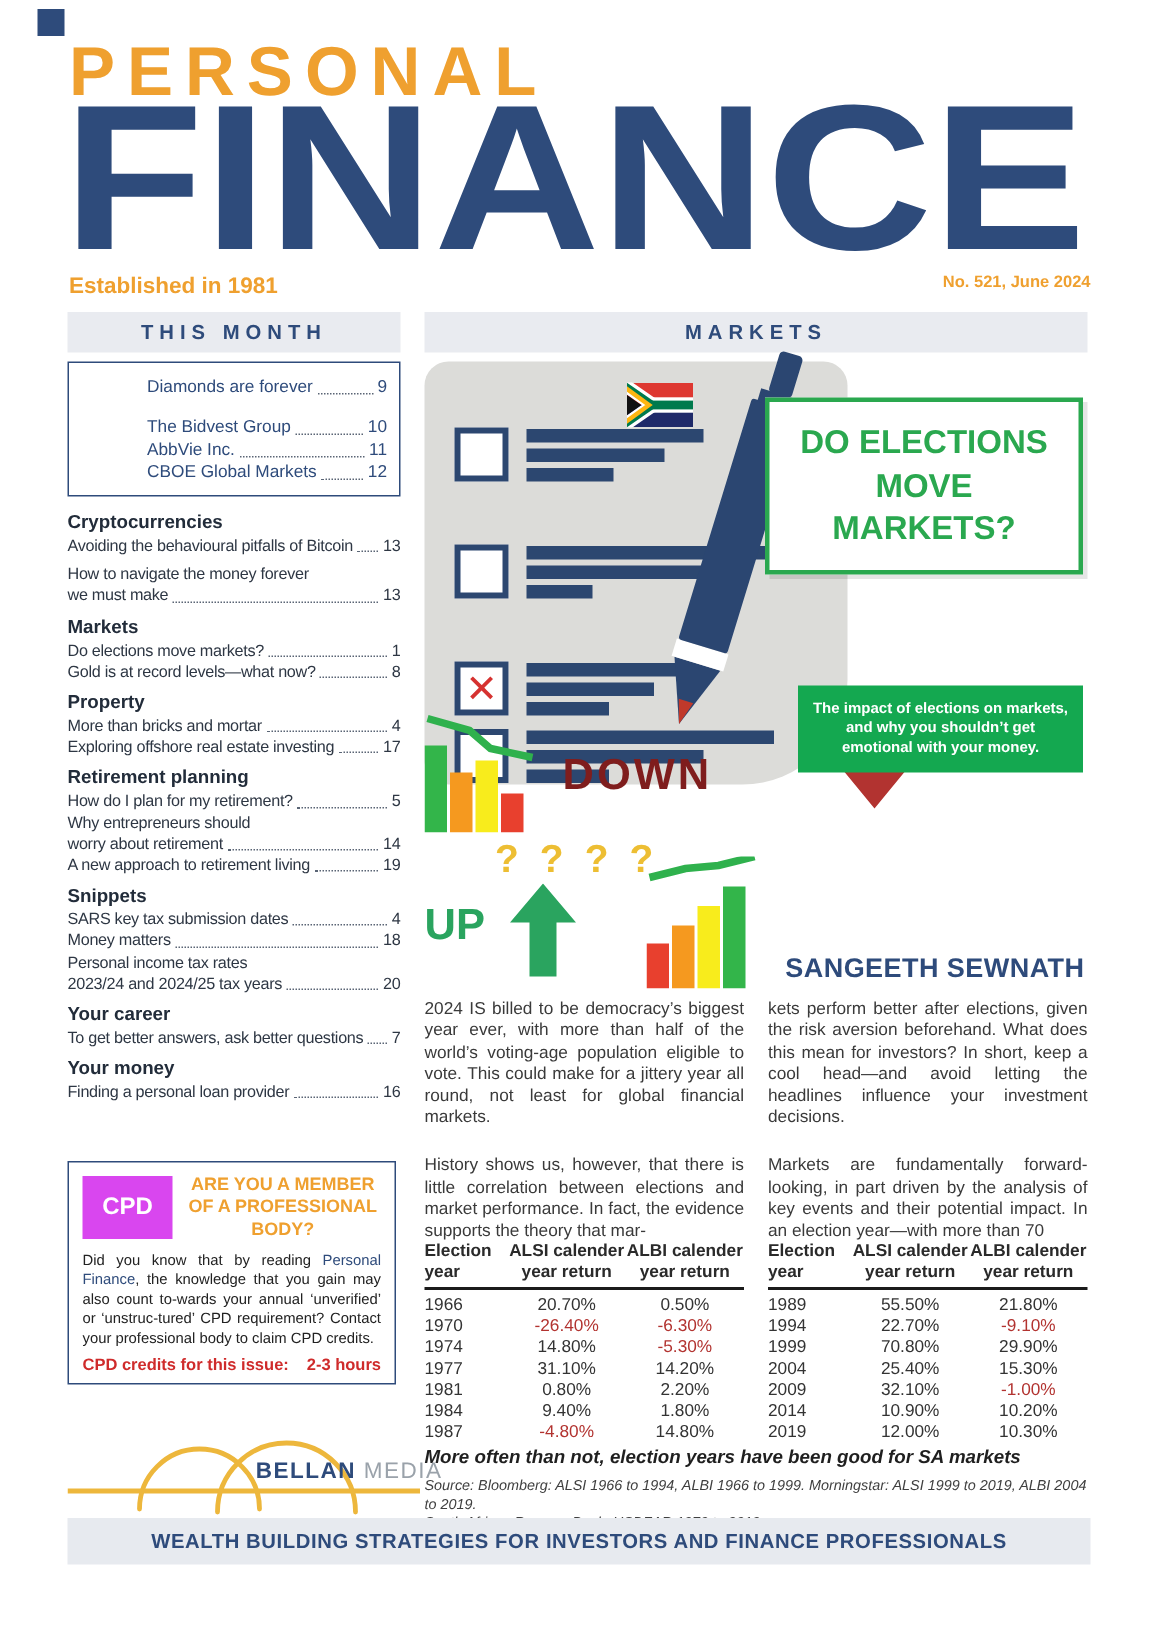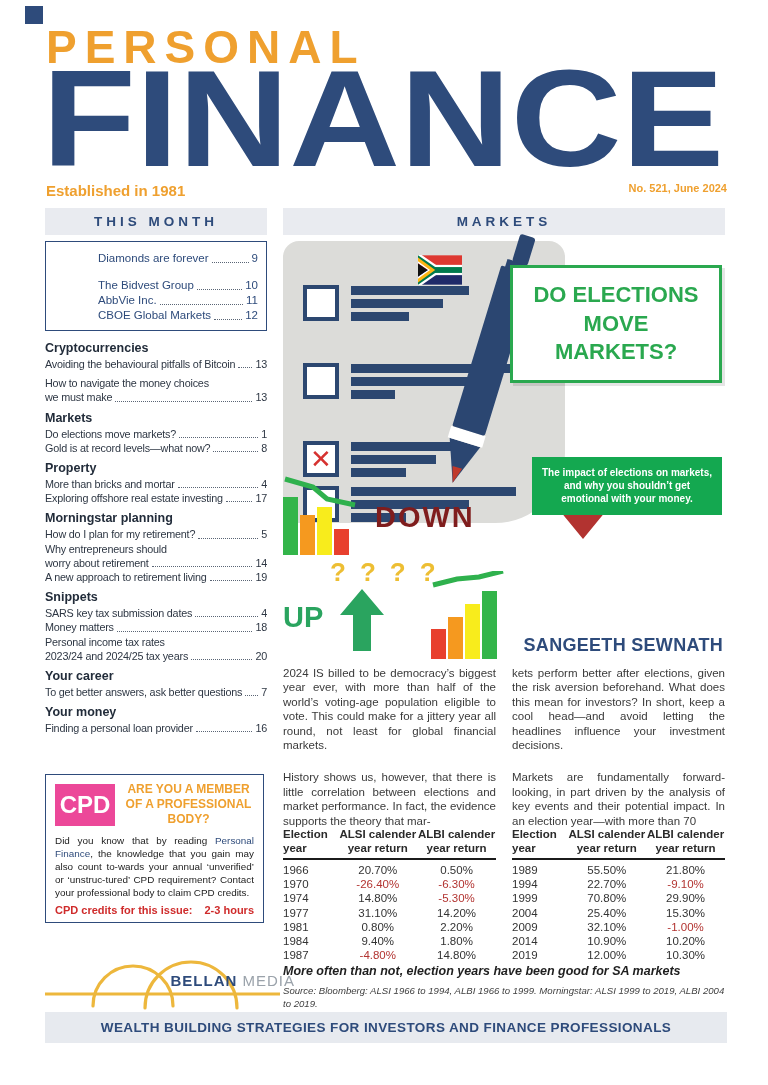--- a/index.html
+++ b/index.html
@@ -37,21 +37,21 @@
   .toc-sec{margin-bottom:5px;}
   .toc-head{font-size:12.5px;font-weight:bold;color:#222c3a;line-height:16px;margin:5px 0 1px;}
   .toc-line,.toc-item{font-size:10.8px;color:#2e3744;line-height:14.2px;letter-spacing:-0.2px;}
   .toc-item{display:flex;align-items:flex-end;}
   .lbl{white-space:nowrap;}
   .leader{flex:1;min-width:4px;border-bottom:1.2px dotted #5a6575;margin:0 3px 3px;}
   .pg{white-space:nowrap;}
   
   .cpd-box{position:absolute;left:0;top:566px;width:219px;border:1.5px solid #2e4b7b;padding:7px 9px 6px;box-sizing:border-box;}
   .cpd-head{display:flex;gap:8px;align-items:center;}
-  .cpd-badge{width:60px;height:42px;background:#ec4899;color:#fff;font-size:24px;font-weight:bold;
+  .cpd-badge{width:60px;height:42px;background:#d946ef;color:#fff;font-size:16px;font-weight:bold;
              display:flex;align-items:center;justify-content:center;flex:none;}
   .cpd-title{flex:1;color:#efa02f;font-size:12px;font-weight:bold;text-align:center;line-height:1.25;}
   .cpd-body{margin:7px 0 0;font-size:9.9px;line-height:13px;text-align:justify;color:#222;}
   .cpd-brand{color:#2e4b7b;}
   .cpd-credits{display:flex;justify-content:space-between;margin-top:5px;
                color:#cf2b2b;font-size:11px;font-weight:bold;}
   
   .bellan{position:absolute;left:0;top:742px;width:250px;height:60px;}
   .bellan-text{position:absolute;right:0;top:22px;font-size:15px;letter-spacing:1px;margin-left:30px;}
   .b1{color:#2e4b7b;font-weight:bold;}
@@ -158,21 +158,21 @@
     <div class="toc">
         <div class="toc-sec">
           <div class="toc-head">Cryptocurrencies</div>
           <div class="toc-item">
             <span class="lbl">Avoiding the behavioural pitfalls of Bitcoin</span>
             <span class="leader"></span>
             <span class="pg">13</span>
           </div>
         </div>
         <div class="toc-sec">
-          <div class="toc-line">How to navigate the money choices</div>
+          <div class="toc-line">How to navigate the money forever</div>
           <div class="toc-item">
             <span class="lbl">we must make</span>
             <span class="leader"></span>
             <span class="pg">13</span>
           </div>
         </div>
         <div class="toc-sec">
           <div class="toc-head">Markets</div>
           <div class="toc-item">
             <span class="lbl">Do elections move markets?</span>
@@ -192,21 +192,21 @@
             <span class="leader"></span>
             <span class="pg">4</span>
           </div>
           <div class="toc-item">
             <span class="lbl">Exploring offshore real estate investing</span>
             <span class="leader"></span>
             <span class="pg">17</span>
           </div>
         </div>
         <div class="toc-sec">
-          <div class="toc-head">Morningstar planning</div>
+          <div class="toc-head">Retirement planning</div>
           <div class="toc-item">
             <span class="lbl">How do I plan for my retirement?</span>
             <span class="leader"></span>
             <span class="pg">5</span>
           </div>
           <div class="toc-line">Why entrepreneurs should</div>
           <div class="toc-item">
             <span class="lbl">worry about retirement</span>
             <span class="leader"></span>
             <span class="pg">14</span>

